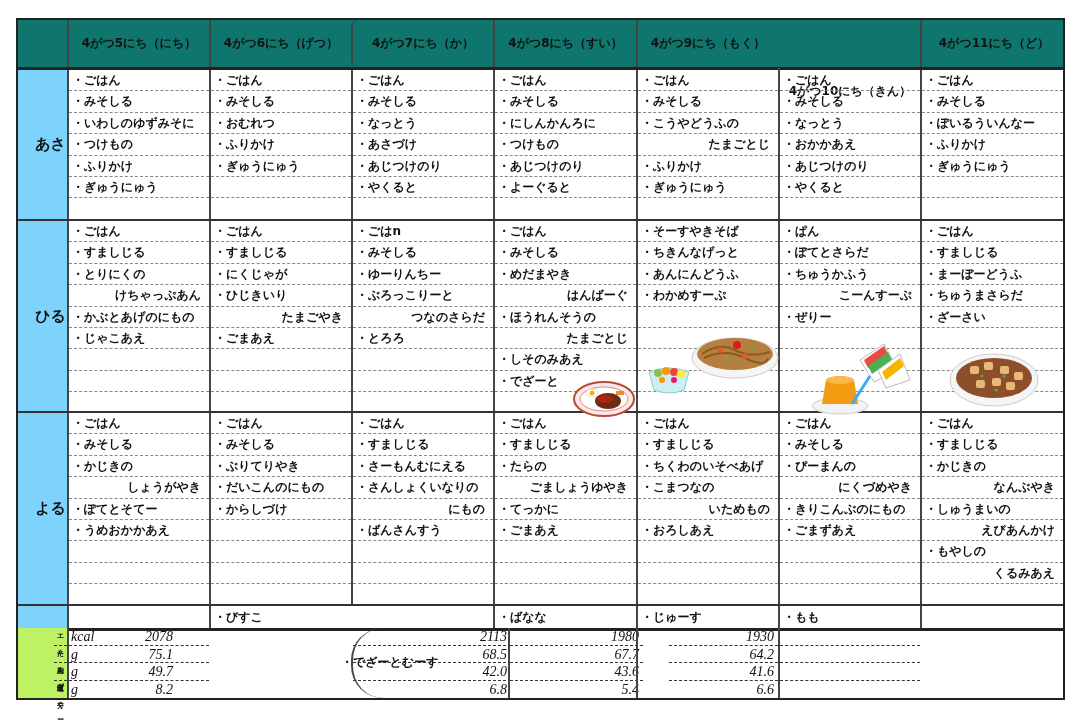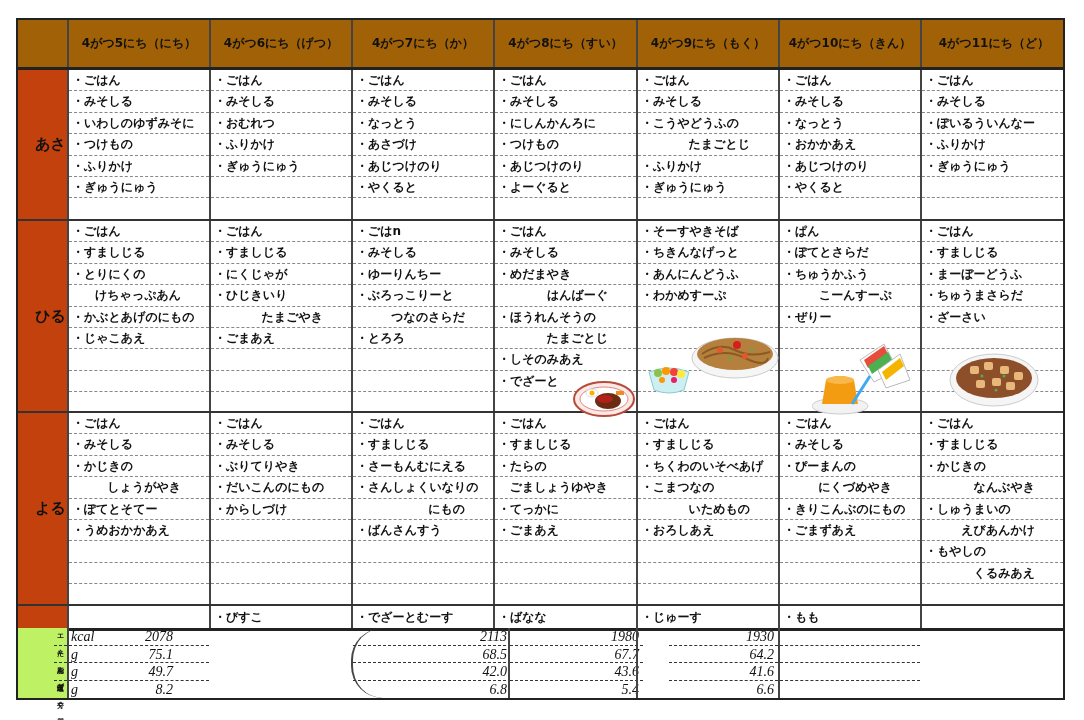--- a/index.html
+++ b/index.html
@@ -1,29 +1,29 @@
 <!DOCTYPE html>
 <html><head>
 <meta charset="utf-8">
 <style>
   html, body { margin: 0; padding: 0; background: #ffffff; }
   body { width: 1084px; height: 720px; position: relative; overflow: hidden;
          font-family: "DejaVu Sans", sans-serif; color: #111; }
   .tbl { position: absolute; left: 16px; top: 18px; width: 1049px; height: 682px;
          border: 2px solid #222; box-sizing: border-box; background: #fff; }
-  .hdr { position: absolute; top: 0; left: 0; right: 0; height: 50px; background: #a16207; border-bottom: 3px solid #222; box-sizing: border-box; }
+  .hdr { position: absolute; top: 0; left: 0; right: 0; height: 50px; background: #0f766e; border-bottom: 3px solid #222; box-sizing: border-box; }
   .hdr-cell { position: absolute; top: 0; height: 47px; display: flex; align-items: center; justify-content: center;
               font-weight: bold; font-size: 12px; border-left: 2px solid #444; box-sizing: border-box; }
   .section { position: absolute; left: 0; right: 0; border-bottom: 2px solid #333; box-sizing: border-box; }
-  .sec-label { position: absolute; left: 0; top: 0; bottom: 0; width: 51px; background: #c2410c; border-right: 2px solid #333;
+  .sec-label { position: absolute; left: 0; top: 0; bottom: 0; width: 51px; background: #7dd3fc; border-right: 2px solid #333;
                box-sizing: border-box; display: flex; align-items: center; justify-content: center; font-weight: bold; font-size: 15px; padding-left: 16px; }
   .day-col { position: absolute; top: 0; bottom: 0; border-left: 2px solid #444; box-sizing: border-box; }
   .line { height: 21.4px; line-height: 21px; border-bottom: 1px dashed #888; box-sizing: border-box;
           font-size: 12px; font-weight: bold; padding-left: 3px; white-space: nowrap; overflow: hidden; }
-  .line.cont { padding-left: 0; text-align: right; padding-right: 28px; }
+  .line.cont { padding-left: 0; text-align: right; padding-right: 8px; }
   .line:last-child { border-bottom: none; }
   .dessert .line { height: 22px; line-height: 22px; border-bottom: none; border-radius: 6px; }
   .nut-section { position: absolute; left: 0; right: 0; bottom: 0; height: 70px; }
   .nut-label { position: absolute; left: 0; width: 51px; background: #bef264; border-right: 2px solid #333; box-sizing: border-box; padding-left: 36px; }
   .nut-label div { height: 17.5px; line-height: 17px; font-size: 7px; font-weight: bold; text-align: center;
                    border-bottom: 1px dashed #333; box-sizing: border-box; }
   .nut-col { position: absolute; top: 0; bottom: 0; border-left: 2px solid #444; box-sizing: border-box; }
   .nut-row { height: 17.5px; line-height: 18px; border-bottom: 1px dashed #333; box-sizing: border-box;
              font-family: "Liberation Serif", serif; font-size: 14px; position: relative; font-style: italic; }
   .nut-row:last-child { border-bottom: none; }
@@ -33,24 +33,24 @@
   .pic { position: absolute; }
 </style>
 </head>
 <body>
 
 <div class="tbl" id="tbl">
 
   <div class="hdr">
     <div class="hdr-cell" style="left:49px;width:142px;">4がつ5にち（にち）</div>
     <div class="hdr-cell" style="left:191px;width:142px;">4がつ6にち（げつ）</div>
-    <div class="hdr-cell" style="left:333px;width:142px;">4がつ7にち（か）</div>
+    <div class="hdr-cell" style="left:333px;width:142px;border-radius:7px;">4がつ7にち（か）</div>
     <div class="hdr-cell" style="left:475px;width:143px;">4がつ8にち（すい）</div>
     <div class="hdr-cell" style="left:618px;width:142px;">4がつ9にち（もく）</div>
-    <div class="hdr-cell" style="left:760px;width:142px;">4がつ10にち（きん）</div>
+    <div class="hdr-cell" style="left:760px;width:142px;margin-top:48px;">4がつ10にち（きん）</div>
     <div class="hdr-cell" style="left:902px;width:146px;">4がつ11にち（ど）</div>
   </div>
 
   <div class="section" style="top:50px;height:151px;">
     <div class="sec-label">あさ</div>
   <div class="day-col" style="left: 49px; width: 142px;">
         <div class="line">・ごはん</div>
         <div class="line">・みそしる</div>
         <div class="line">・いわしのゆずみそに</div>
         <div class="line">・つけもの</div>
@@ -277,21 +277,21 @@
     </div>
 
   <div class="section dessert" style="top:586px;height:25px;border-bottom:3px solid #222;">
     <div class="sec-label"></div>
   <div class="day-col" style="left: 49px; width: 142px;">
         <div class="line"></div>
       </div>
       <div class="day-col" style="left: 191px; width: 142px;">
         <div class="line">・びすこ</div>
       </div>
-      <div class="day-col" style="left: 333px; width: 142px;">
+      <div class="day-col" style="left: 318px; width: 142px; margin-top: 45px;">
         <div class="line">・でざーとむーす</div>
       </div>
       <div class="day-col" style="left: 475px; width: 143px;">
         <div class="line">・ばなな</div>
       </div>
       <div class="day-col" style="left: 618px; width: 142px;">
         <div class="line">・じゅーす</div>
       </div>
       <div class="day-col" style="left: 760px; width: 142px;">
         <div class="line">・もも</div>

